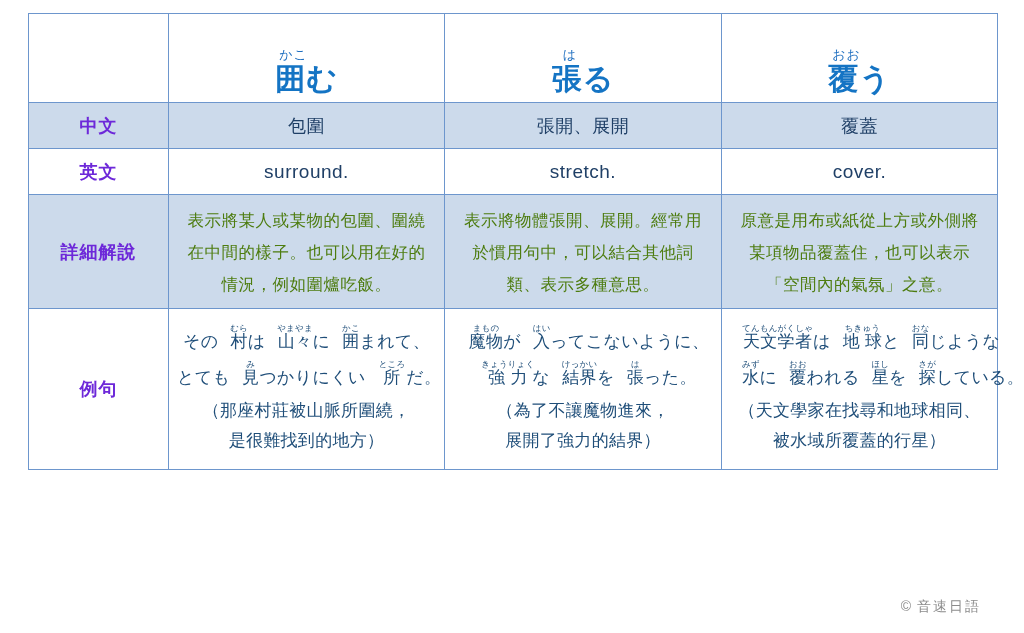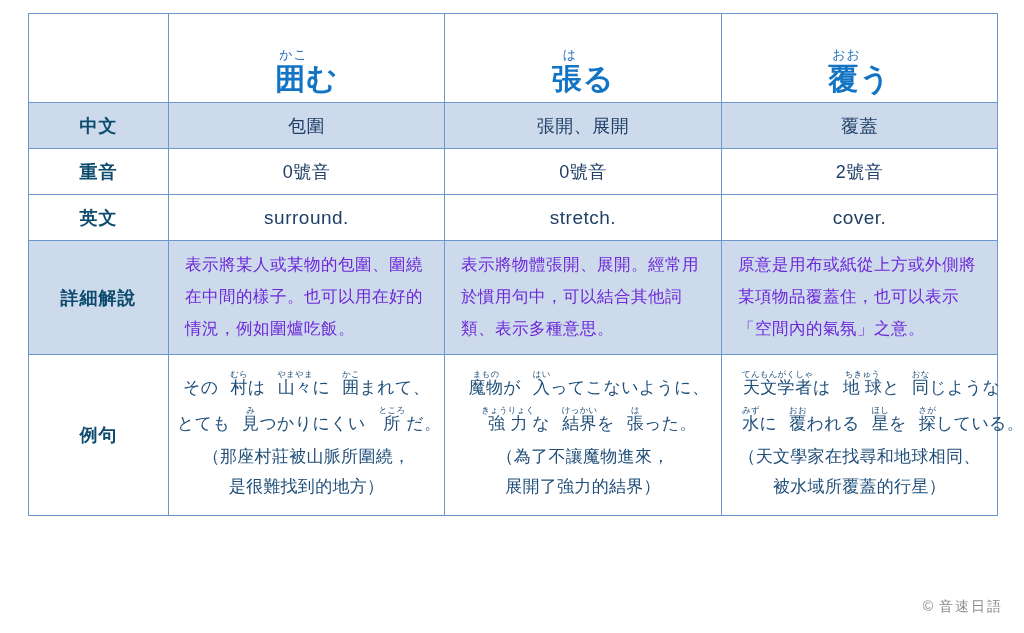--- a/index.html
+++ b/index.html
@@ -70,21 +70,21 @@
     letter-spacing: 1px;
   }
 
   
   tr.shaded td { background: #ccdaeb; }
   tr.plain  td { background: #ffffff; }
 
   .row-label {
     font-size: 18px;
     font-weight: bold;
-    color: #0c4a6e;
+    color: #6d28d9;
     letter-spacing: 1px;
   }
   .cell-val {
     font-size: 18px;
     color: #1f3f66;
     letter-spacing: 0.5px;
   }
   .cell-val.en {
     font-size: 19px;
   }
@@ -95,26 +95,25 @@
     font-size: 18px;
     color: #1f3f66;
     letter-spacing: 0px;
   }
   .star-hollow { color: #5a7fae; }
 
   
   tr.r-desc td { height: 113px; }
   .desc {
     font-size: 16.5px;
-    color: #6d28d9;
+    color: #4d7c0f;
     line-height: 32px;
-    text-align: left;
+    text-align: center;
     padding: 0 16px;
     letter-spacing: 0.5px;
-    font-family: Liberation Mono, monospace;
   }
 
   
   tr.r-ex td { height: 160px; }
   .ex-wrap {
     padding: 10px 8px 8px;
     text-align: center;
   }
   .ex-line {
     font-size: 17px;
@@ -129,21 +128,21 @@
   rt {
     font-size: 8.5px;
     color: #1f4e79;
     line-height: 1;
     letter-spacing: 0.2px;
   }
 
   
   .footer {
     position: absolute;
-    right: 21px;
+    right: 43px;
     top: 598px;
     font-size: 14px;
     color: #8c8c8c;
     letter-spacing: 2px;
     font-family: "Liberation Sans", "DejaVu Sans", sans-serif;
   }
   .footer .cmark { margin-right: 4px; }
 </style>
 </head>
 <body>
@@ -186,34 +185,20 @@
           <td>
             <div class="cell-val">包圍</div>
           </td>
           <td>
             <div class="cell-val">張開、展開</div>
           </td>
           <td>
             <div class="cell-val">覆蓋</div>
           </td>
         </tr>
-        <tr class="plain r-acc">
-          <td>
-            <div class="row-label">重音</div>
-          </td>
-          <td>
-            <div class="cell-val">0號音</div>
-          </td>
-          <td>
-            <div class="cell-val">0號音</div>
-          </td>
-          <td>
-            <div class="cell-val">2號音</div>
-          </td>
-        </tr>
         <tr class="plain r-en">
           <td>
             <div class="row-label">英文</div>
           </td>
           <td>
             <div class="cell-val en">surround.</div>
           </td>
           <td>
             <div class="cell-val en">stretch.</div>
           </td>

